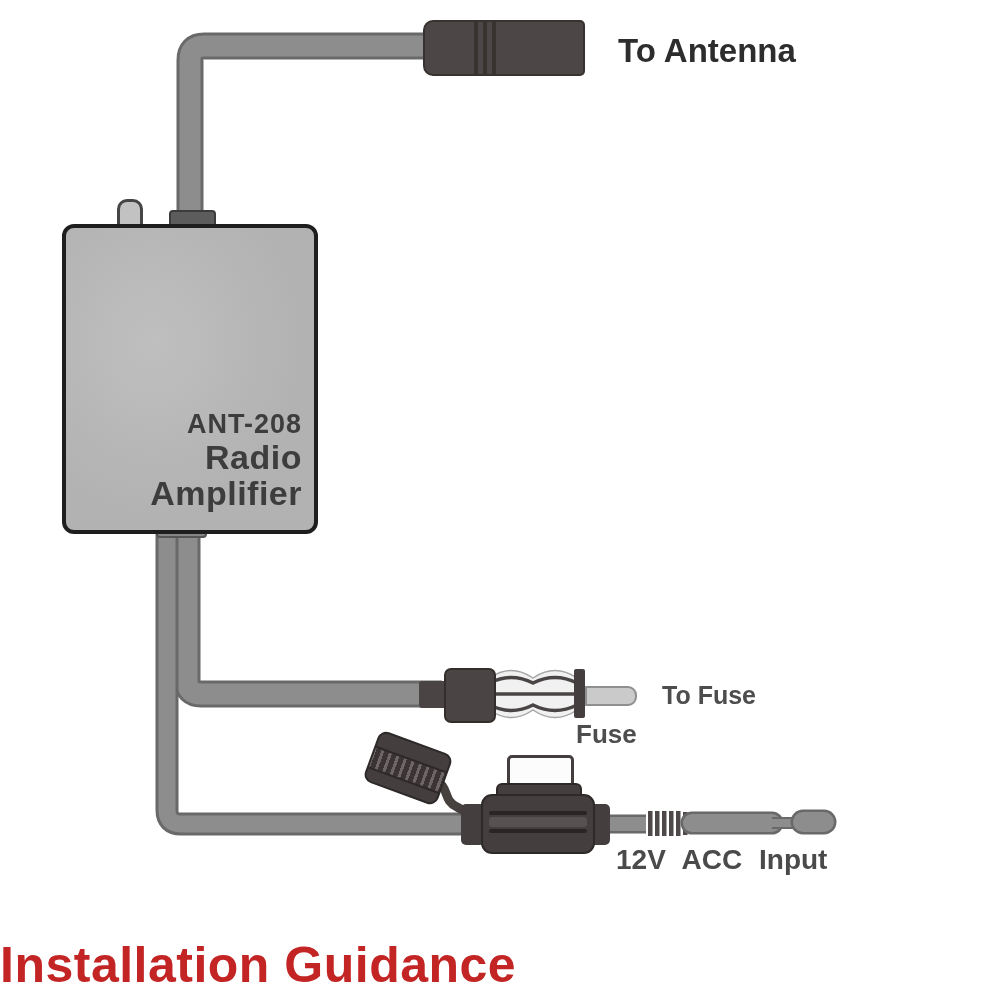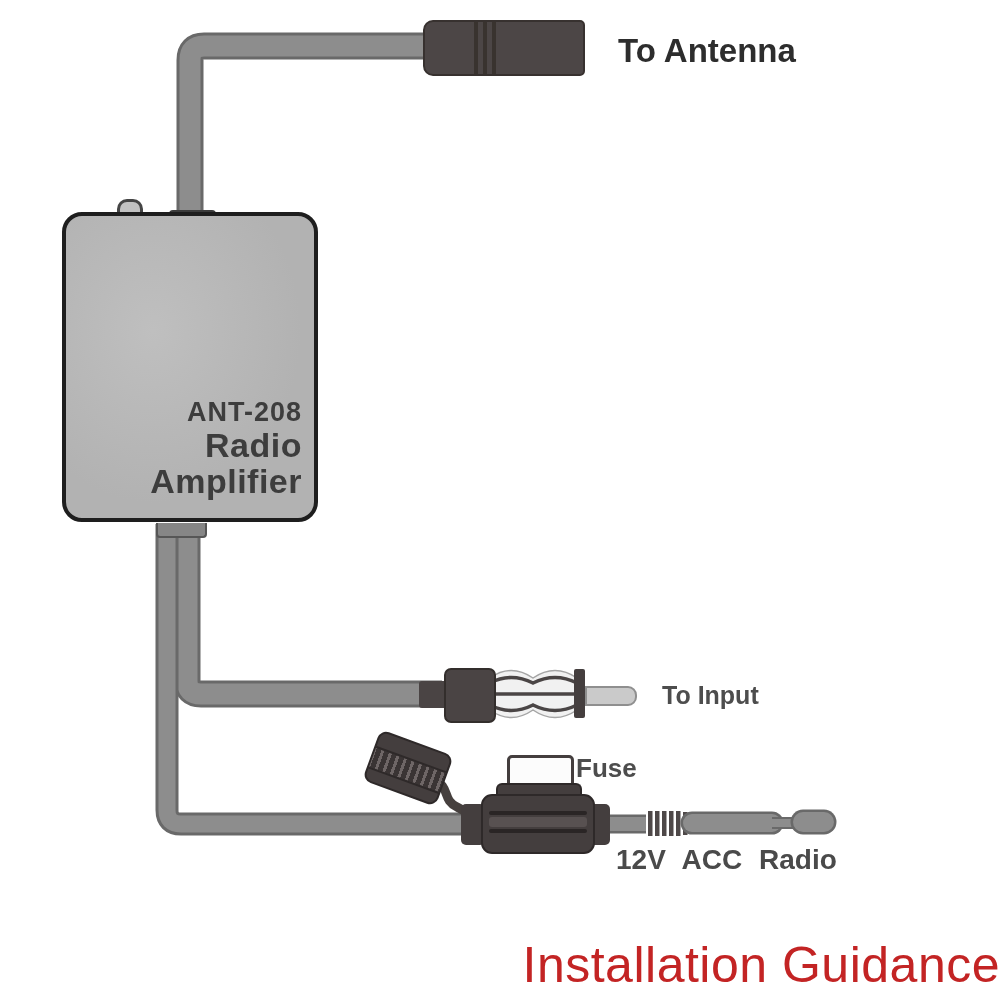--- a/index.html
+++ b/index.html
@@ -14,38 +14,38 @@
 
   
   .ferrule-top{left:169px;top:210px;width:43px;height:16px;background:#5c5c5c;
     border:2px solid #3c3c3c;border-radius:4px 4px 0 0;z-index:2;}
   .ferrule-bottom{left:156px;top:523px;width:47px;height:13px;background:#868686;
     border:2px solid #565656;border-top:none;border-radius:0 0 4px 4px;z-index:2;}
   .stub{left:117px;top:199px;width:20px;height:27px;background:#c2c2c2;
     border:3px solid #454545;border-bottom:none;border-radius:10px 10px 0 0;z-index:2;}
 
   
-  .amp-box{left:62px;top:212px;width:248px;height:302px;
+  .amp-box{left:62px;top:224px;width:248px;height:302px;
     background:radial-gradient(ellipse at 35% 38%, #bfbfbf 0%, var(--box_fill,#b2b2b2) 65%);
-    border:4px solid var(--box_border,#1e1e1e);border-radius:20px;z-index:3;}
+    border:4px solid var(--box_border,#1e1e1e);border-radius:12px;z-index:3;}
   .amp-label{position:absolute;right:12px;top:182px;text-align:right;
     color:#3d3d3d;line-height:1.06;}
   .amp-model{font-size:27px;font-weight:700;letter-spacing:1px;}
   .amp-name{font-size:34px;font-weight:700;letter-spacing:.5px;}
 
   
   .antenna-conn{left:423px;top:20px;width:158px;height:52px;background:var(--connector_dark,#4c4646);
     border:2px solid #37312f;border-radius:10px 5px 5px 10px;z-index:3;overflow:hidden;}
   .antenna-conn .stripes{position:absolute;left:44px;top:-2px;bottom:-2px;width:30px;
     background:repeating-linear-gradient(90deg, transparent 0 5px, #39332f 5px 9px);}
 
   .callout{z-index:5;font-weight:700;}
   .callout-antenna{left:618px;top:32px;font-size:33px;color:var(--label_dark,#2d2d2d);}
   .callout-radio{left:662px;top:681px;font-size:25px;color:var(--label_gray,#4d4d4d);}
-  .callout-fuse{left:576px;top:753px;font-size:26px;color:var(--label_gray,#4d4d4d);}
+  .callout-fuse{left:576px;top:719px;font-size:26px;color:var(--label_gray,#4d4d4d);}
   .callout-power{left:616px;top:844px;font-size:28px;color:#4a4a4a;word-spacing:9px;}
 
   
   .radio-strain{left:419px;top:681px;width:28px;height:27px;background:#4a4444;border-radius:3px;z-index:3;}
   .radio-block{left:444px;top:668px;width:48px;height:51px;background:#4a4444;
     border:2px solid #332e2c;border-radius:7px;z-index:3;}
   .radio-endbar{left:574px;top:669px;width:11px;height:49px;background:#443e3e;border-radius:2px;z-index:3;}
   .radio-pin{left:585px;top:686px;width:48px;height:16px;background:#cacaca;
     border:2px solid #8f8f8f;border-radius:0 9px 9px 0;z-index:2;}
 
@@ -63,21 +63,21 @@
     border:2px solid #2e2929;border-bottom:none;border-radius:6px 6px 0 0;z-index:4;}
   .holder-collar{top:804px;width:24px;height:41px;background:#443e3e;border-radius:5px;z-index:4;}
   .holder-collar.left{left:461px;} .holder-collar.right{left:586px;}
   .holder-body{left:481px;top:794px;width:110px;height:56px;background:#443e3e;
     border:2px solid #2e2929;border-radius:11px;z-index:4;overflow:hidden;}
   .holder-body .ridge{position:absolute;left:6px;right:6px;height:4px;background:#2a2525;border-radius:2px;}
   .holder-body .ridge.r1{top:15px;} .holder-body .ridge.r2{top:33px;}
   .holder-body .shine{position:absolute;left:6px;right:6px;top:21px;height:10px;background:#585151;border-radius:3px;}
 
   
-  .title{left:0;right:0;top:936px;text-align:right;font-size:50px;font-weight:400;
+  .title{left:0;right:0;top:936px;text-align:left;font-size:50px;font-weight:700;
     color:var(--title_red,#c32424);z-index:5;letter-spacing:0.5px;}
 </style>
 </head>
 <body>
 
 <div id="canvas">
 
   <svg id="wire-layer" viewBox="0 0 1000 1000">
 
     <g>
@@ -139,34 +139,34 @@
 
   <div class="abs antenna-conn">
     <div class="stripes"></div>
   </div>
   <div class="abs callout callout-antenna">To Antenna</div>
 
   <div class="abs radio-pin"></div>
   <div class="abs radio-strain"></div>
   <div class="abs radio-block"></div>
   <div class="abs radio-endbar"></div>
-  <div class="abs callout callout-radio">To Input</div>
+  <div class="abs callout callout-radio">To Fuse</div>
 
   <div class="abs fuse-cap">
     <div class="band"></div>
   </div>
   <div class="abs fuse-body"></div>
   <div class="abs fuse-leg l1"></div>
   <div class="abs fuse-leg l2"></div>
   <div class="abs holder-cap"></div>
   <div class="abs holder-collar left"></div>
   <div class="abs holder-collar right"></div>
   <div class="abs holder-body">
     <div class="ridge r1"></div>
     <div class="shine"></div>
     <div class="ridge r2"></div>
   </div>
   <div class="abs callout callout-fuse">Fuse</div>
-  <div class="abs callout callout-power">12V ACC Radio</div>
+  <div class="abs callout callout-power">12V ACC Input</div>
 
   <div class="abs title">Installation Guidance</div>
 
 </div>
 
 </body></html>

